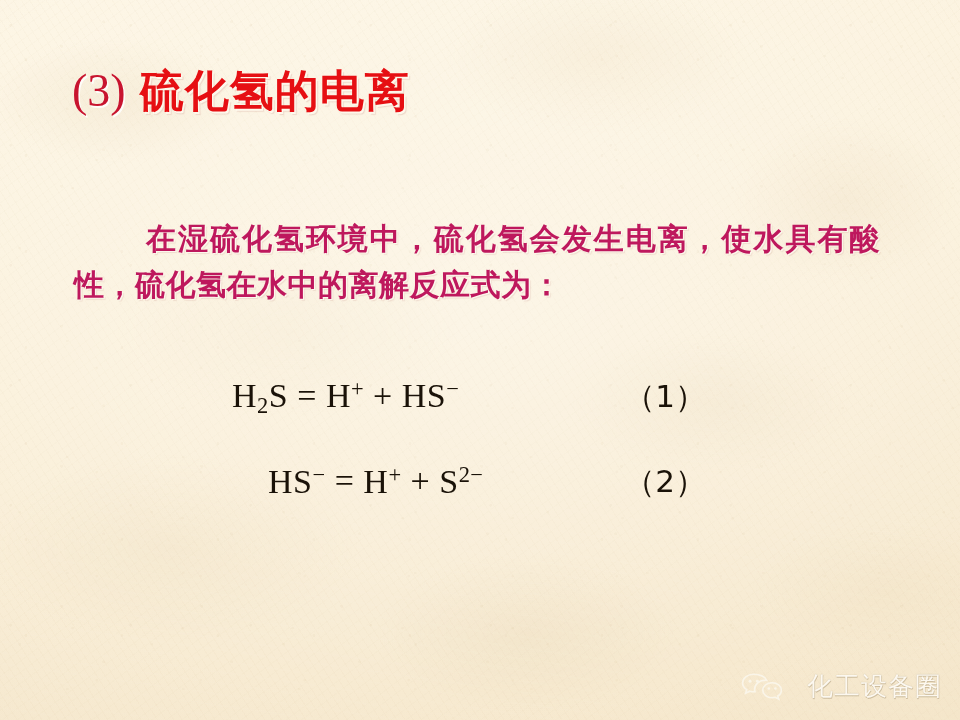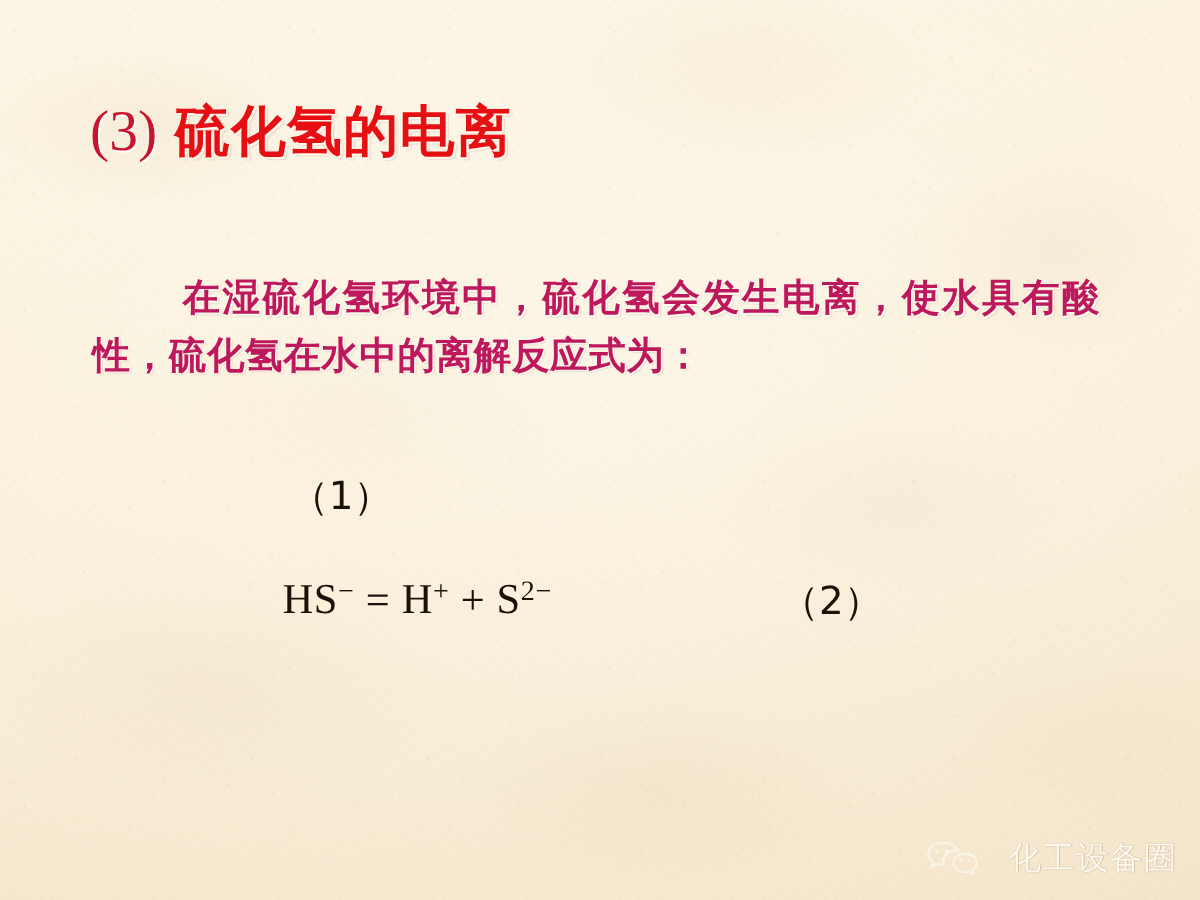--- a/index.html
+++ b/index.html
@@ -77,21 +77,21 @@
   
   .content {
     position: absolute;
     inset: 0;
   }
 
   
   .heading {
     position: absolute;
     left: 72px;
-    top: 82px;
+    top: 68px;
     white-space: nowrap;
     line-height: 1;
   }
   .heading-num {
     font-family: "Liberation Serif", "DejaVu Serif", serif;
     font-size: 46px;
     color: #c8142f;
     letter-spacing: 0px;
     text-shadow: 1.5px 1.5px 0 rgba(255,255,255,.85);
   }
@@ -137,20 +137,21 @@
     display: flex;
     align-items: baseline;
     justify-content: space-between;
     font-family: "Liberation Serif", "DejaVu Serif", serif;
     font-size: 34px;
     color: #1a1208;
     white-space: nowrap;
   }
   .eq-row + .eq-row {
     margin-top: 42px;
+    margin-left: 42px;
   }
   .eq-formula {
     letter-spacing: 0.5px;
   }
   .eq-formula sub {
     font-size: 0.66em;
     vertical-align: -0.28em;
   }
   .eq-formula sup {
     font-size: 0.66em;
@@ -207,20 +208,21 @@
 
     <div class="heading">
       <span class="heading-num">(3)</span><span class="heading-text">硫化氢的电离</span>
     </div>
 
     <p class="body-para">在湿硫化氢环境中，硫化氢会发生电离，使水具有酸性，硫化氢在水中的离解反应式为：</p>
 
     <div class="equations">
 
       <div class="eq-row eq-row-1">
+        <span class="eq-formula"><span>H</span><sub>2</sub><span>S</span><span class="eq-op">=</span><span>H</span><sup>+</sup><span class="eq-op">+</span><span>HS</span><sup>−</sup></span>
         <span class="eq-label">（1）</span>
       </div>
 
       <div class="eq-row eq-row-2">
         <span class="eq-formula"><span>HS</span><sup>−</sup><span class="eq-op">=</span><span>H</span><sup>+</sup><span class="eq-op">+</span><span>S</span><sup>2−</sup></span>
         <span class="eq-label">（2）</span>
       </div>
 
     </div>
 

